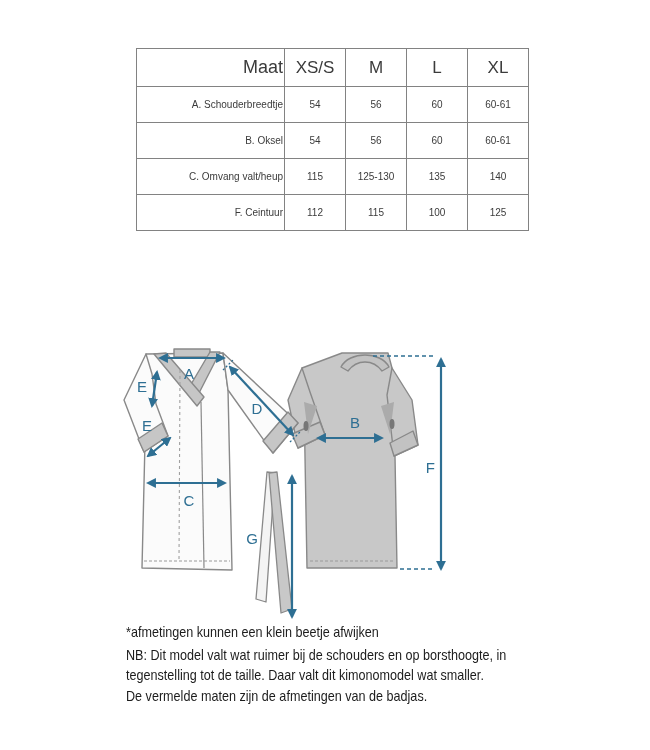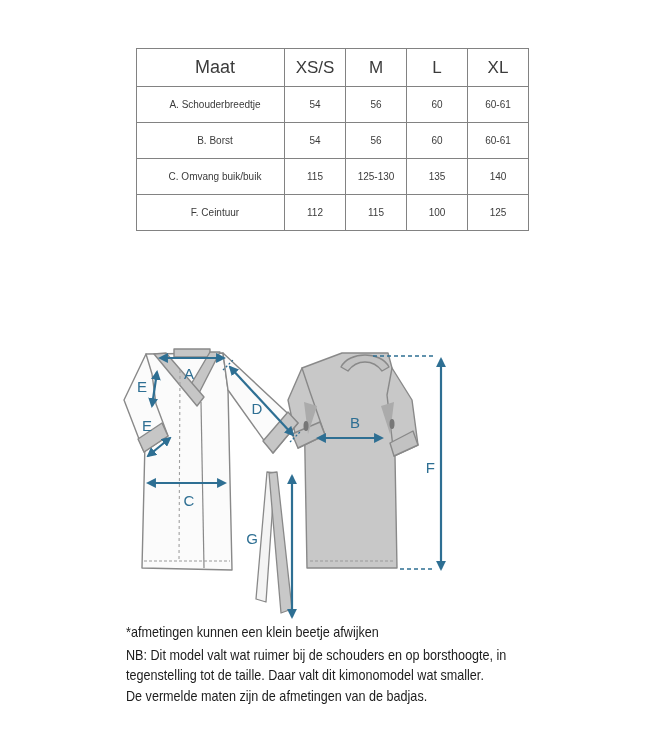--- a/index.html
+++ b/index.html
@@ -11,21 +11,21 @@
   table.size-table {
     position:absolute; left:136px; top:48px;
     border-collapse:collapse; color:#3b3b3b; table-layout:fixed;
   }
   .size-table th, .size-table td {
     border:1px solid #828282; background:#ffffff;
     font-weight:400; vertical-align:middle;
   }
   .size-table th { height:35px; font-size:17px; }
   .size-table td { height:33px; font-size:10px; }
-  .col-label { width:136px; text-align:center; padding-left:10px; }
+  .col-label { width:136px; text-align:right; padding-left:10px; }
   .col-val   { width:60px;  text-align:center; padding:0;margin-left:28px; }
   th.col-label { font-size:18px; }
   
   .diagram { position:absolute; left:120px; top:340px; width:345px; height:295px; }
   
   .notes {
     position:absolute; left:126px; top:622px; width:500px;
     font-size:15px; line-height:20.5px; color:#1c1c1c;
     transform:scaleX(0.84); transform-origin:0 0; white-space:nowrap;
   }
@@ -48,28 +48,28 @@
     </thead>
     <tbody>
       <tr>
         <td class="col-label">A. Schouderbreedtje</td>
         <td class="col-val">54</td>
         <td class="col-val">56</td>
         <td class="col-val">60</td>
         <td class="col-val">60-61</td>
       </tr>
       <tr>
-        <td class="col-label">B. Borst</td>
+        <td class="col-label">B. Oksel</td>
         <td class="col-val">54</td>
         <td class="col-val">56</td>
         <td class="col-val">60</td>
         <td class="col-val">60-61</td>
       </tr>
       <tr>
-        <td class="col-label">C. Omvang buik/buik</td>
+        <td class="col-label">C. Omvang valt/heup</td>
         <td class="col-val">115</td>
         <td class="col-val">125-130</td>
         <td class="col-val">135</td>
         <td class="col-val">140</td>
       </tr>
       <tr>
         <td class="col-label">F. Ceintuur</td>
         <td class="col-val">112</td>
         <td class="col-val">115</td>
         <td class="col-val">100</td>

